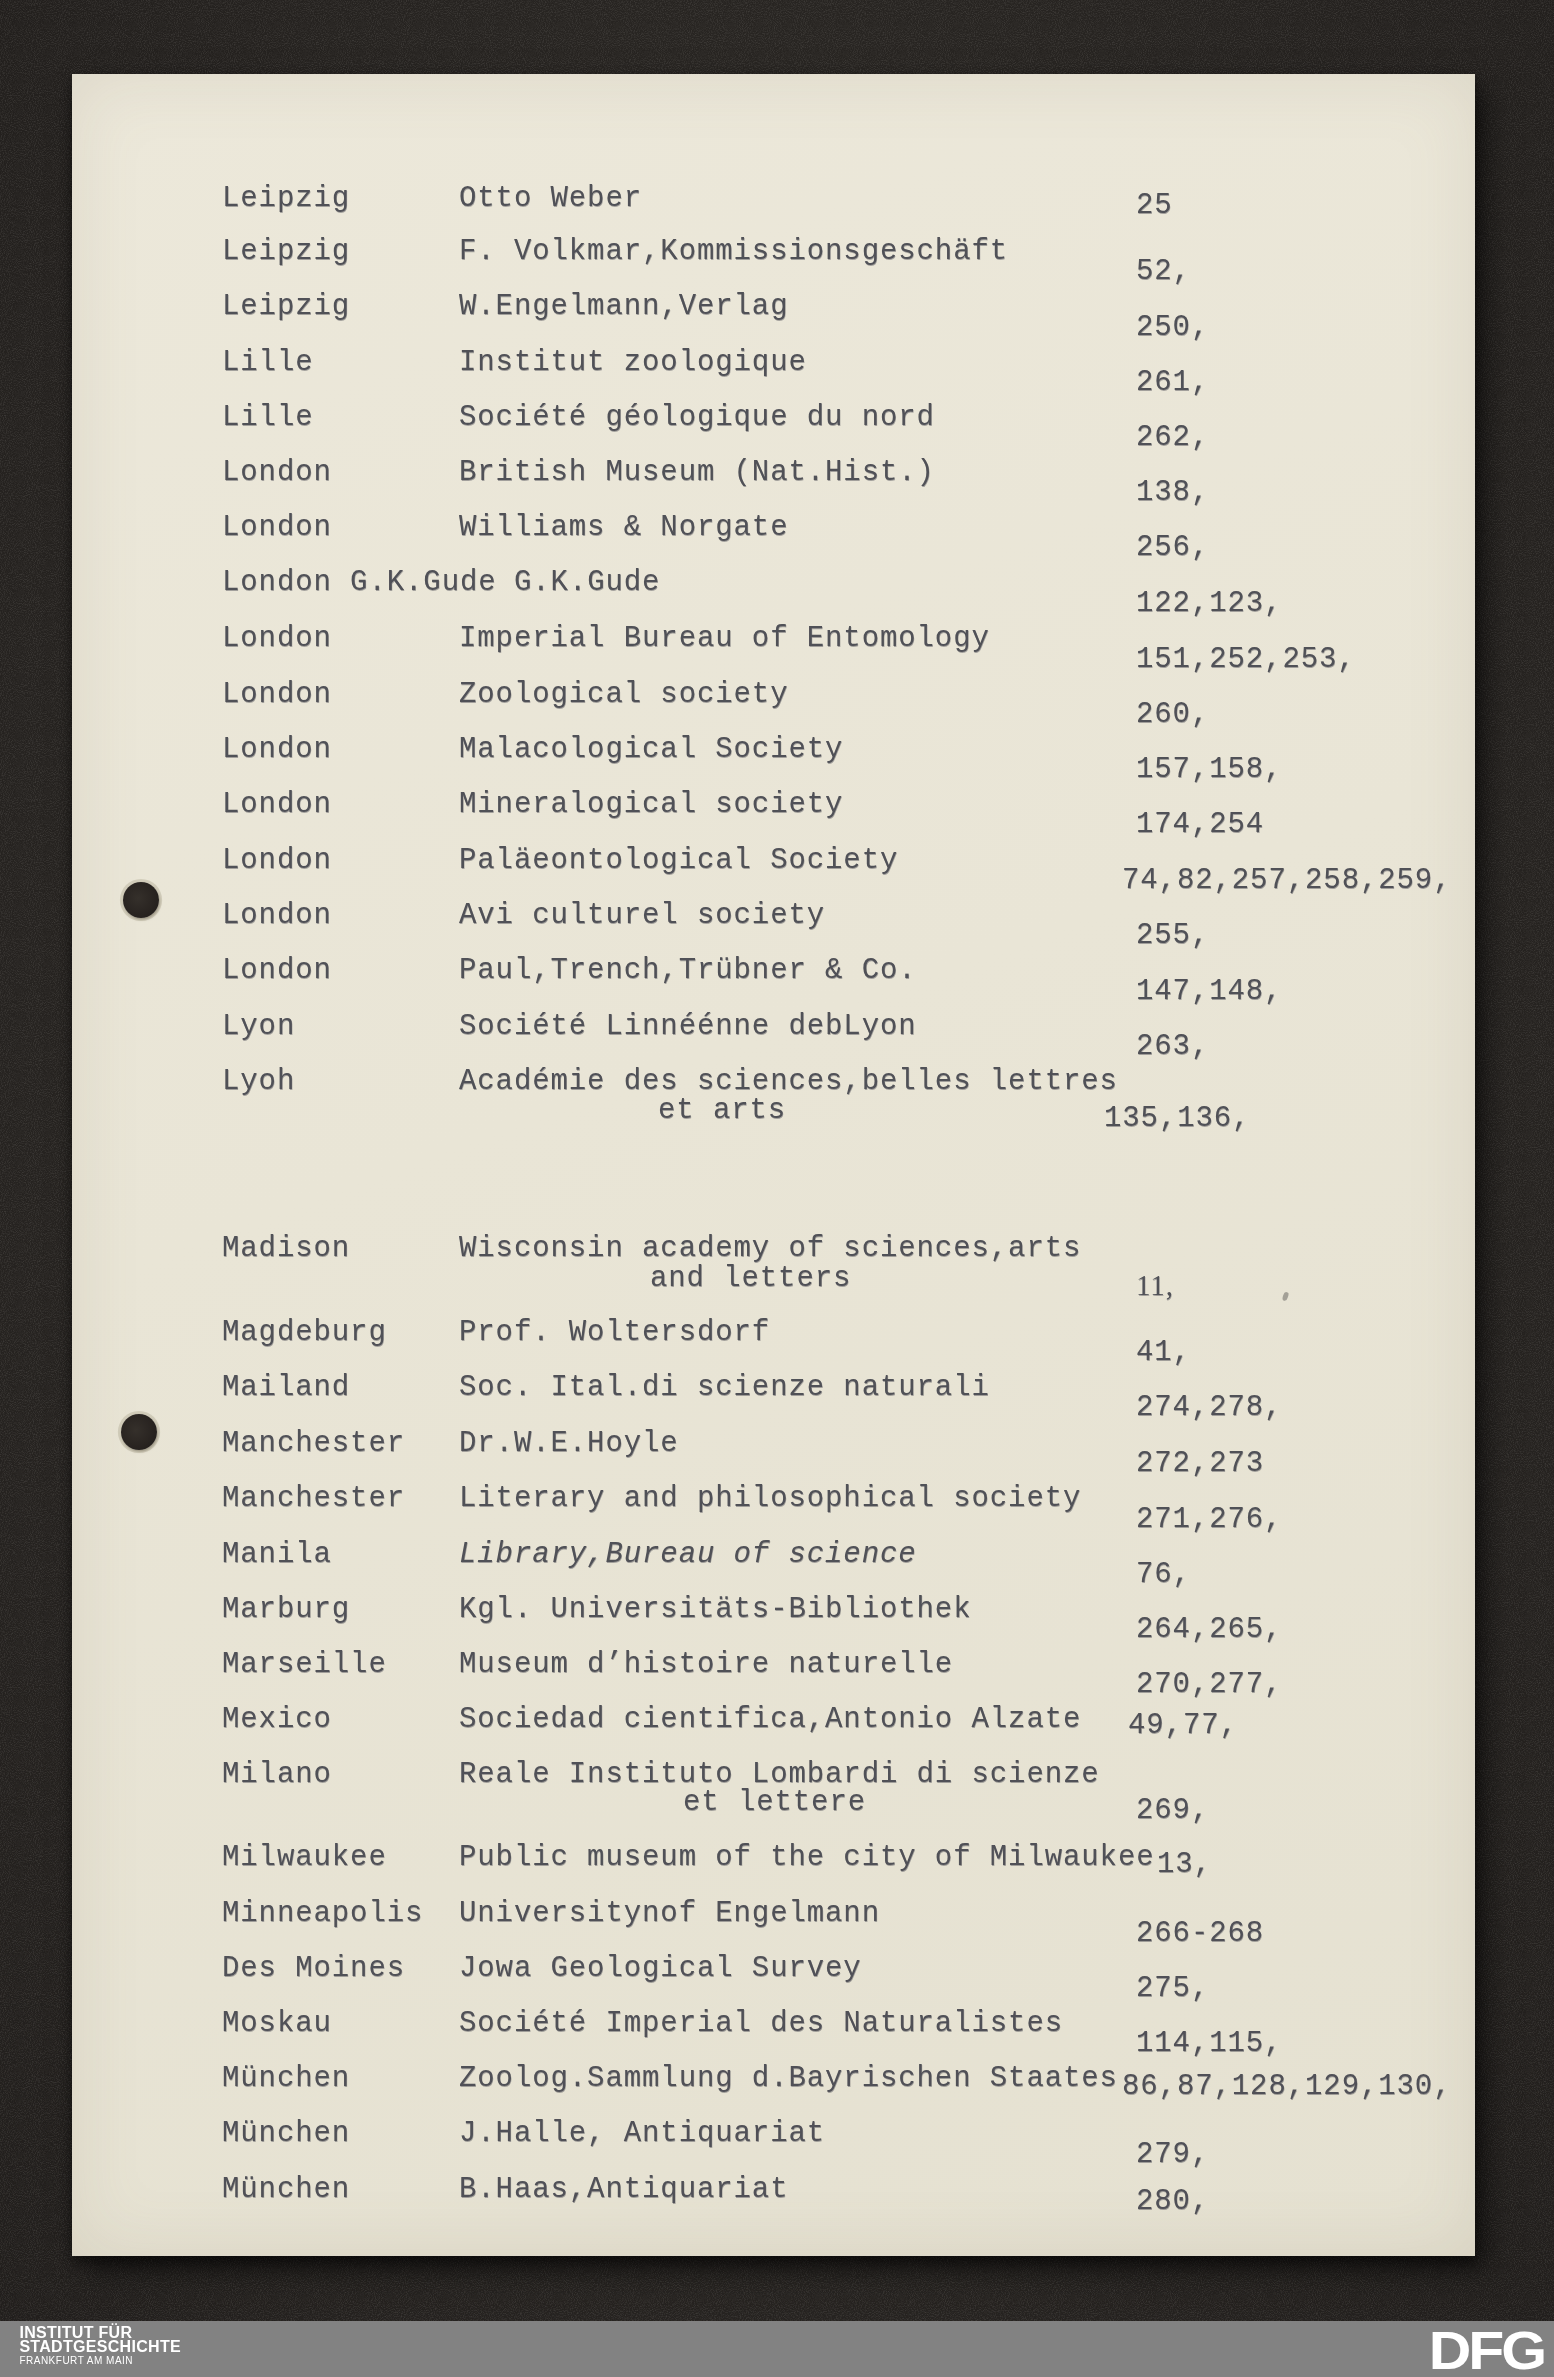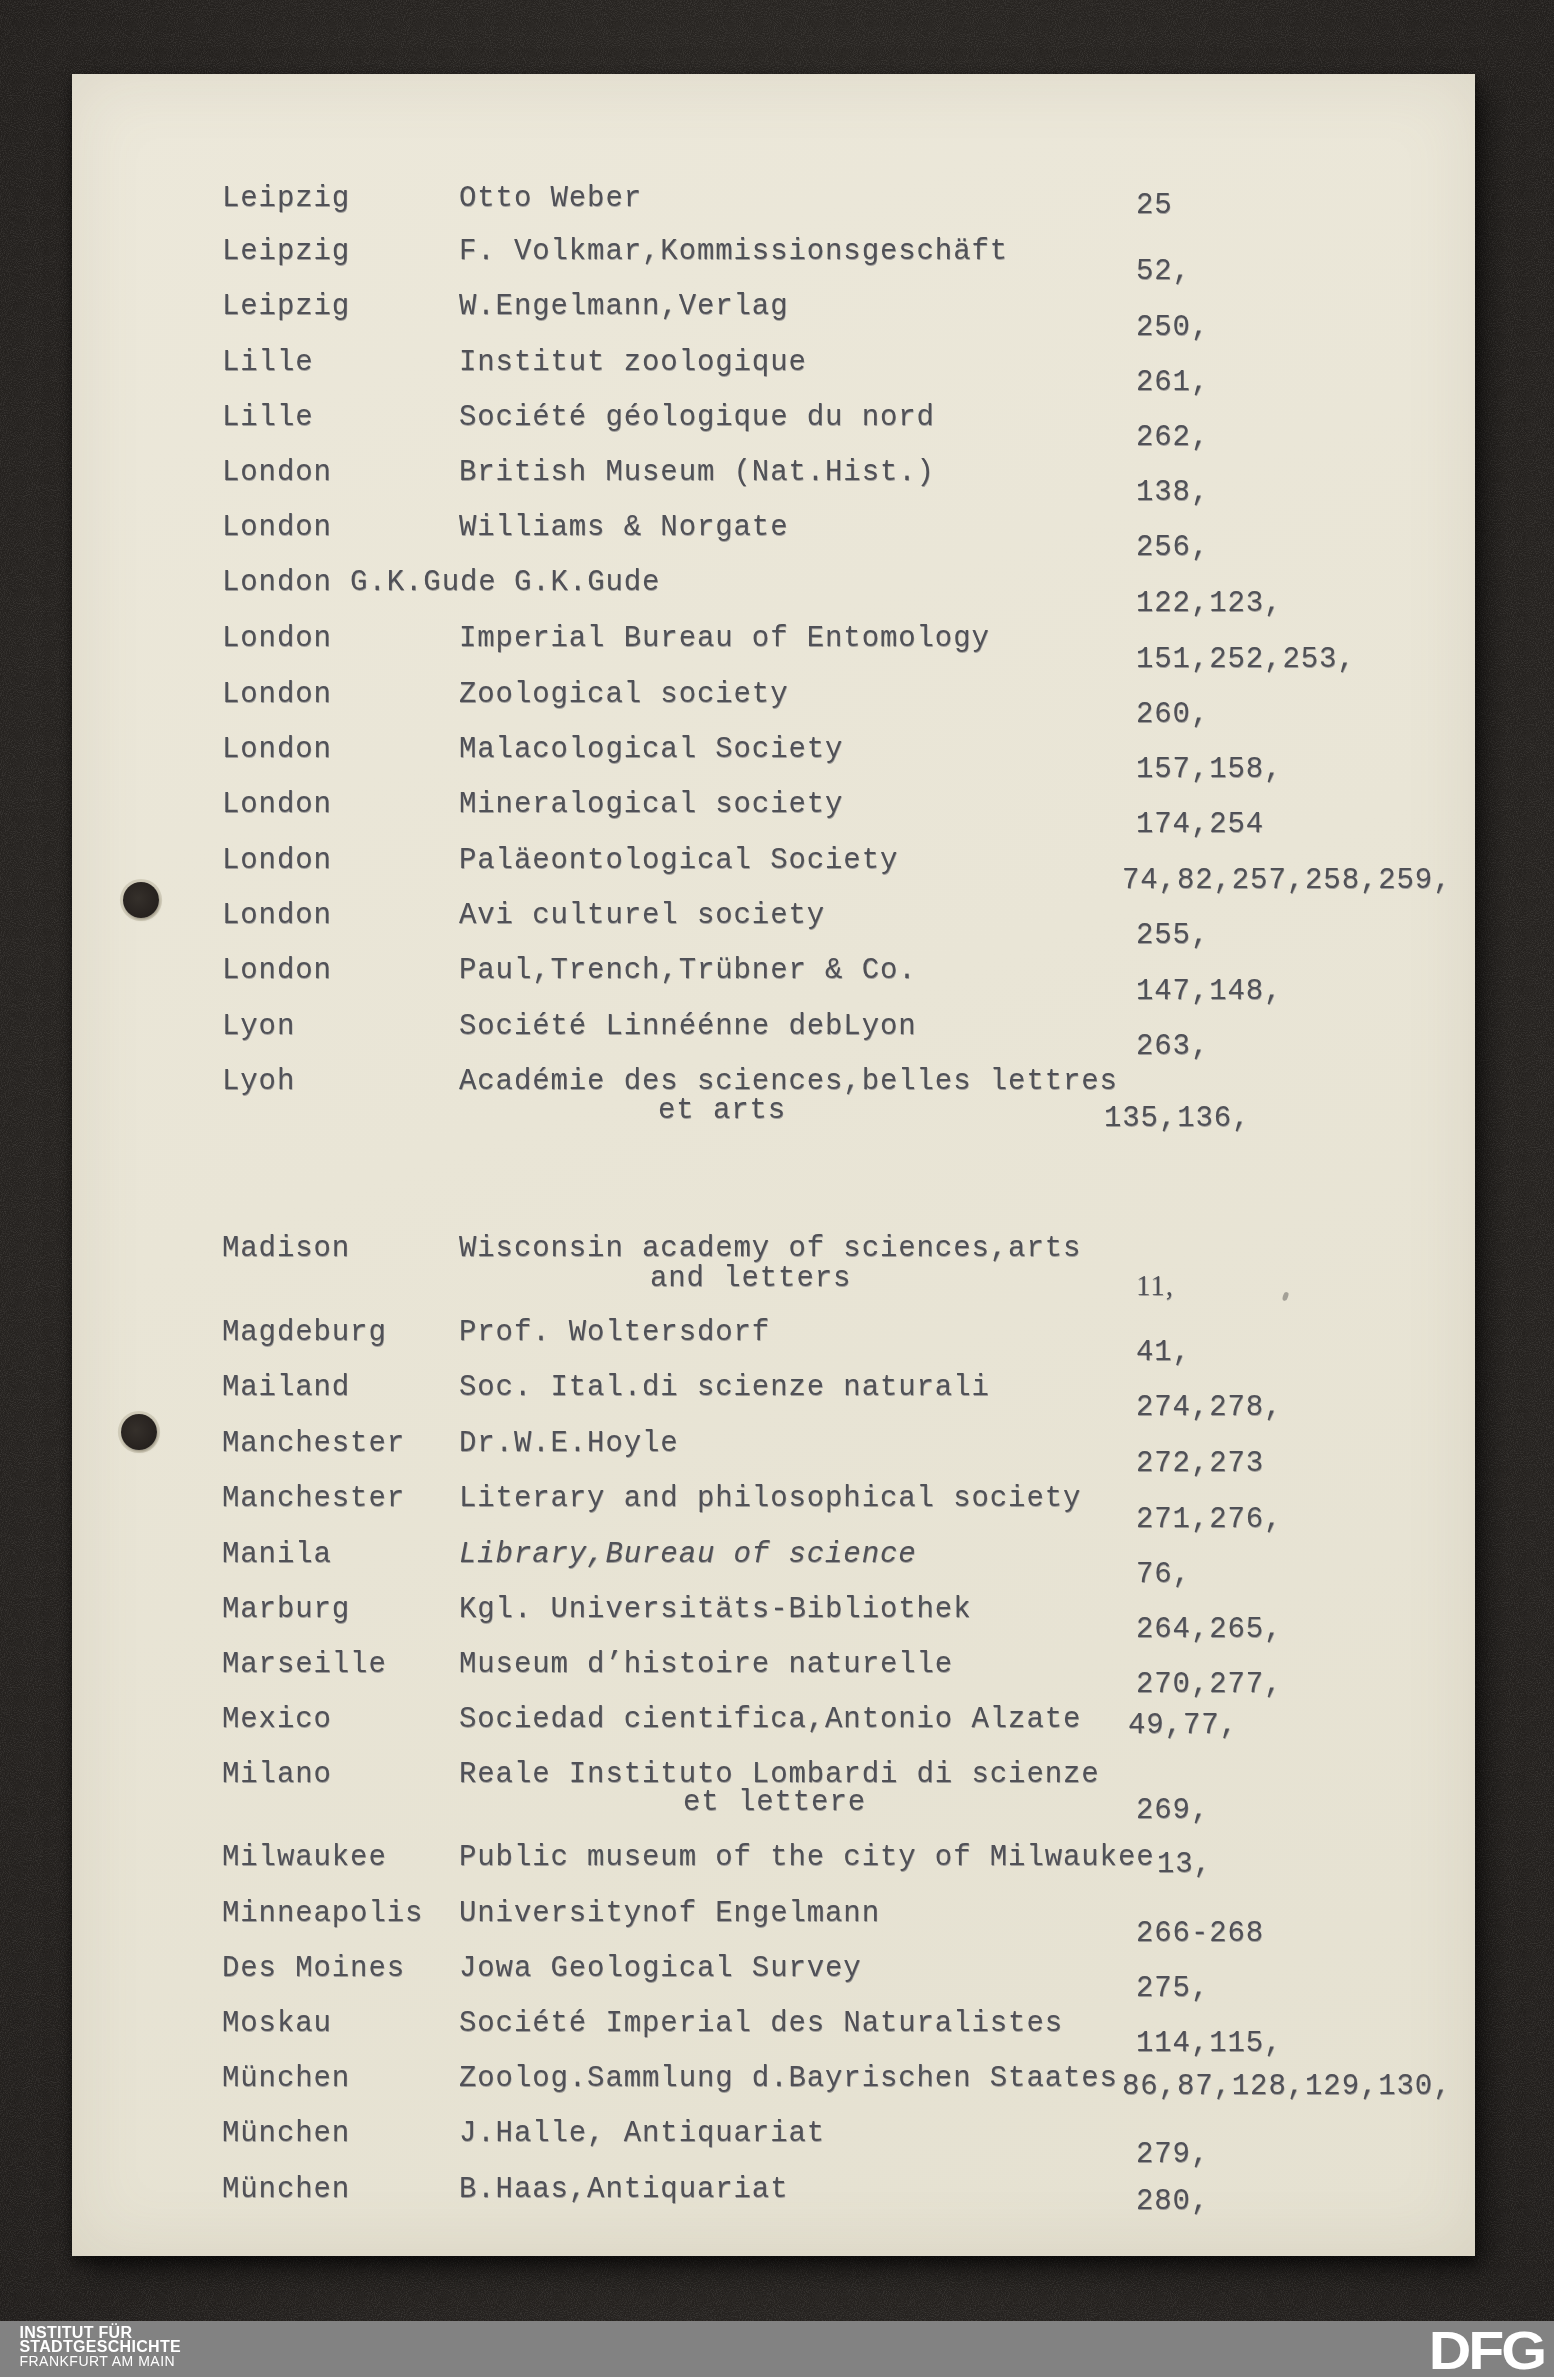--- a/index.html
+++ b/index.html
@@ -43,21 +43,21 @@
   #speck-1{left:1211px;top:1218px;}
   #footer-bar{
     position:absolute;left:0;top:2321px;width:1555px;height:56px;
     background:#828282;color:#ffffff;
   }
   #institute-block{
     position:absolute;left:19.4px;top:5.4px;line-height:14px;
     letter-spacing:0.3px;
   }
   .inst-bold{font-size:16px;font-weight:bold;}
-  .inst-light{font-size:14px;font-weight:normal;letter-spacing:0.5px;}
+  .inst-light{font-size:10px;font-weight:normal;letter-spacing:0.5px;}
   #archive-ref{
     position:absolute;left:0;top:11px;width:1555px;text-align:center;
     font-size:26px;font-weight:normal;letter-spacing:0.2px;
   }
   #dfg-logo{
     position:absolute;right:11px;top:-1.6px;
     font-size:59px;font-weight:bold;letter-spacing:-3.1px;
     transform:scaleY(.92);transform-origin:top;
   }
 </style>

